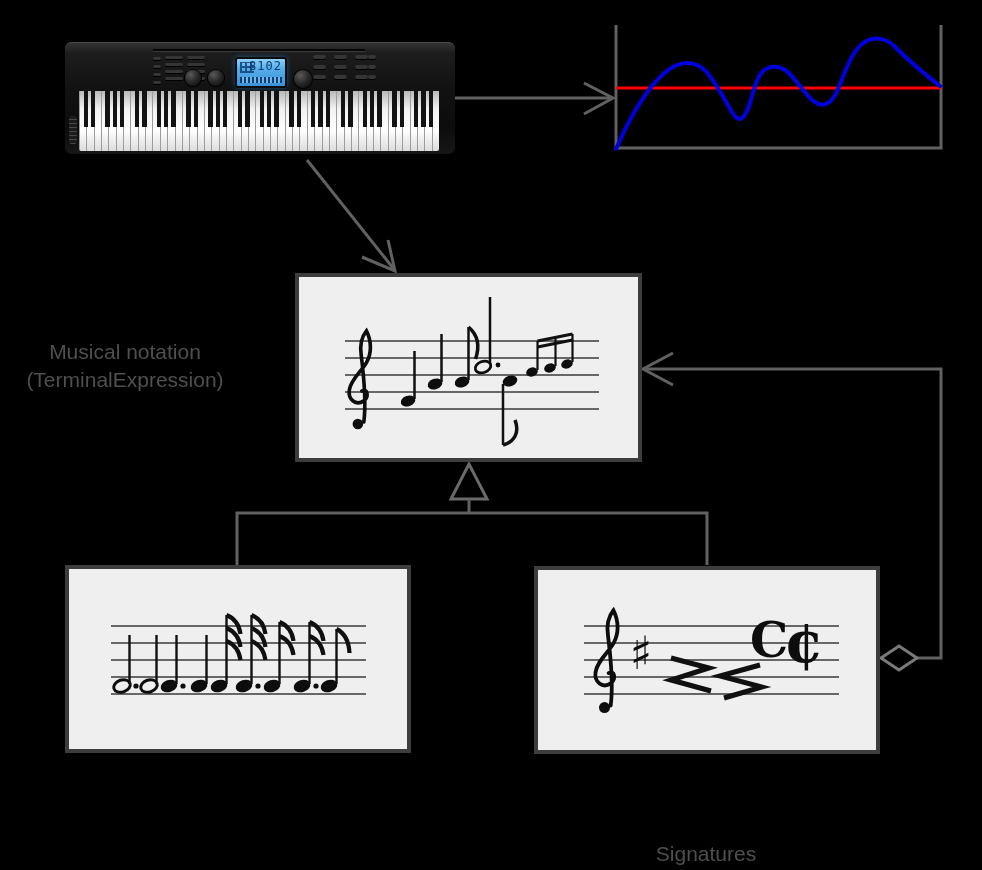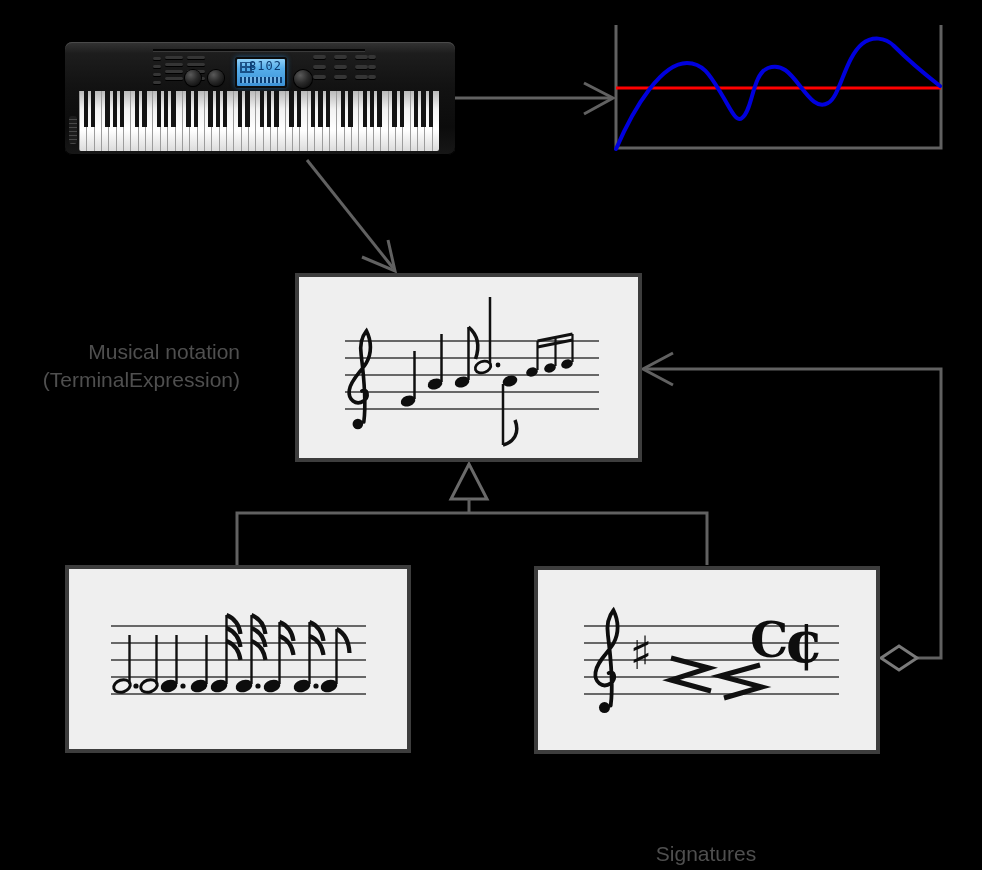--- a/index.html
+++ b/index.html
@@ -12,21 +12,21 @@
   
   .music-box{position:absolute;background:#efefef;border:4px solid #3d3d3d;z-index:2;box-sizing:border-box;}
   #box-abstract{left:295px;top:273px;width:347px;height:189px;}
   #box-notes{left:65px;top:565px;width:346px;height:188px;}
   #box-signatures{left:534px;top:566px;width:346px;height:188px;}
   .music-box svg{display:block;width:100%;height:100%;}
 
   
   .diagram-label{position:absolute;z-index:2;color:#4f4f4f;font-size:21px;line-height:28px;
                  text-align:center;white-space:nowrap;}
-  #label-abstract{left:10px;top:338px;width:230px;text-align:right;}
+  #label-abstract{left:10px;top:338px;width:230px;}
   #label-terminal{left:103px;top:796px;width:230px;}
   #label-signatures{left:591px;top:840px;width:230px;}
 
   
   #keyboard{position:absolute;left:65px;top:42px;width:390px;height:113px;z-index:2;}
   .kb-body{position:absolute;left:0;top:0;right:0;bottom:0;border-radius:7px;
     background:linear-gradient(180deg,#343434 0%,#1d1d1d 10%,#121212 40%,#0c0c0c 75%,#171717 100%);
     box-shadow:inset 0 1px 0 #4a4a4a, inset 0 -1px 0 #000;}
   .kb-slit{position:absolute;left:88px;top:7px;width:212px;height:2px;background:#060606;
     border-bottom:1px solid #3a3a3a;}

